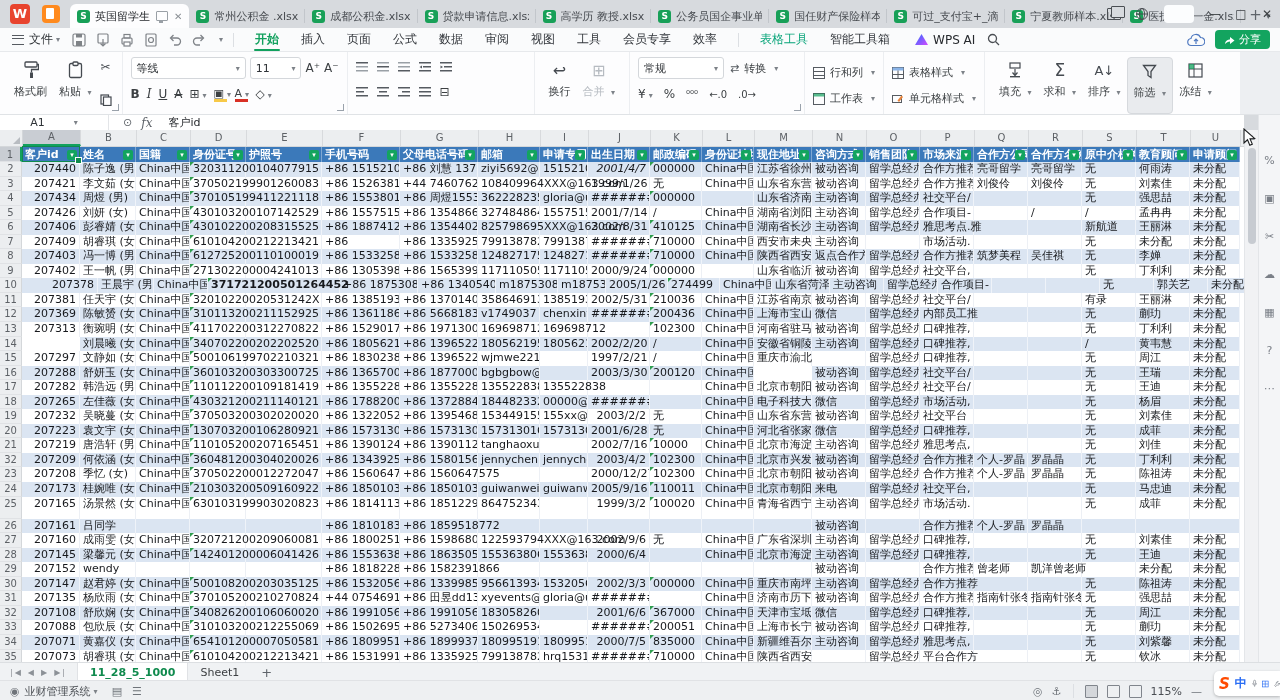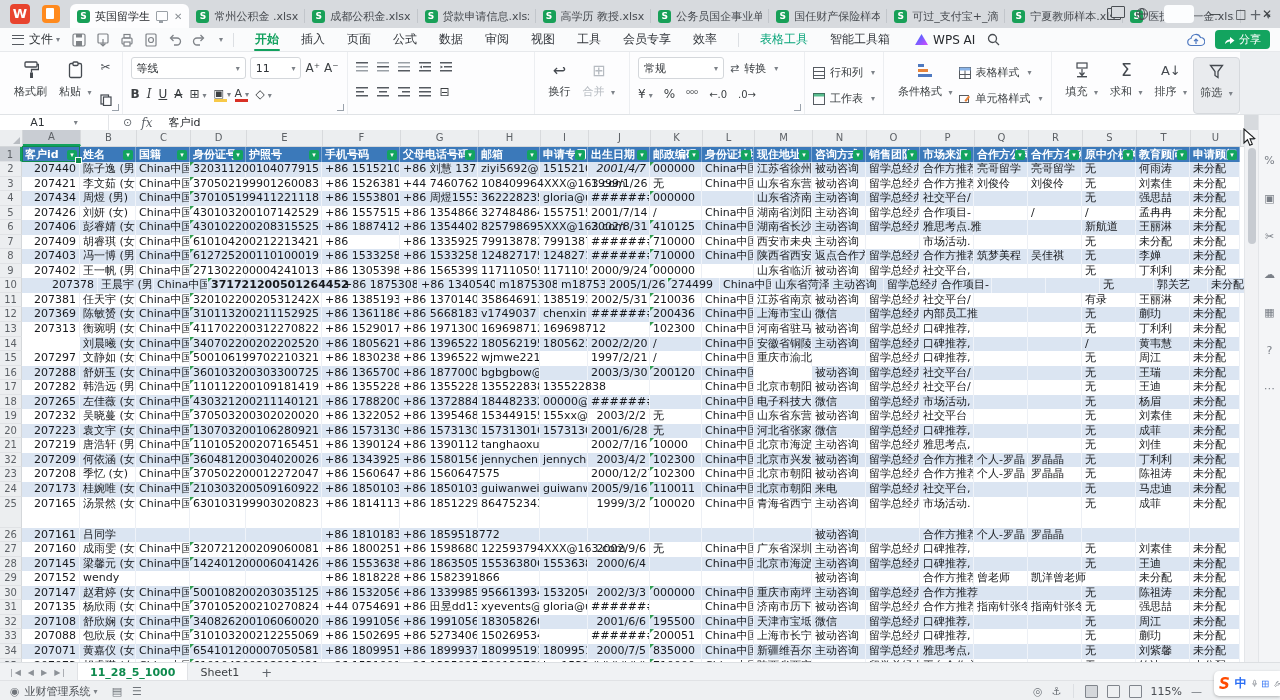--- a/index.html
+++ b/index.html
@@ -439,30 +439,20 @@
         <svg width="12" height="12" viewBox="0 0 12 12">
             <rect x="0.5" y="0.5" width="11" height="11" fill="none" stroke="#565b61"></rect>
             <rect x="0.5" y="0.5" width="11" height="3" fill="#12a15e" opacity=".7"></rect>
           </svg>
         <span>工作表</span>
           <span class="caret">▾</span>
       </div>
     </div>
 
     <div class="rgroup">
-      <div class="bigbtn">
-        <div class="bico">
-          <svg width="16" height="16" viewBox="0 0 16 16">
-              <rect x="1" y="2" width="6" height="3" fill="#4f79c0"></rect>
-              <rect x="1" y="7" width="10" height="3" fill="#e8833a"></rect>
-              <rect x="1" y="12" width="14" height="3" fill="#4f79c0"></rect>
-            </svg>
-        </div>
-        <div class="blbl"><span>条件格式</span> <span class="caret">▾</span></div>
-      </div>
       <div style="display:flex;flex-direction:column;justify-content:center;gap:6px;">
         <div class="wideb">
           <svg width="12" height="12" viewBox="0 0 12 12">
               <rect x="0.5" y="0.5" width="11" height="11" fill="none" stroke="#565b61"></rect>
               <rect x="0.5" y="0.5" width="11" height="3" fill="#8ab4e8"></rect>
               <line x1="0.5" y1="7.5" x2="11.5" y2="7.5" stroke="#565b61"></line>
               <line x1="6" y1="3.5" x2="6" y2="11.5" stroke="#565b61"></line>
             </svg>
           <span>表格样式</span>
             <span class="caret">▾</span>
@@ -1128,21 +1118,21 @@
           <div class="c band" style="width: 58px; line-height: 14.55px;">北京市朝阳</div>
           <div class="c band" style="width: 54px; line-height: 14.55px;">来电</div>
           <div class="c band" style="width: 54px; line-height: 14.55px;">留学总经办</div>
           <div class="c band spill" style="width: 54px; line-height: 14.55px;">社交平台,</div>
           <div class="c band" style="width: 54px; line-height: 14.55px;"></div>
           <div class="c band" style="width: 54px; line-height: 14.55px;"></div>
           <div class="c band" style="width: 54px; line-height: 14.55px;">无</div>
           <div class="c band" style="width: 54px; line-height: 14.55px;">马忠迪</div>
           <div class="c band" style="width: 50px; line-height: 14.55px;">未分配</div>
         </div>
-        <div class="grow" style="height: 31px;">
+        <div class="grow" style="height: 22px;">
           <div class="rnum" style="line-height: 14.55px;">25</div>
           <div class="c right" style="width: 58px; line-height: 14.55px;">207165</div>
           <div class="c" style="width: 56px; line-height: 14.55px;">汤景然 (女)</div>
           <div class="c" style="width: 54px; line-height: 14.55px;">China中国</div>
           <div class="c spill tri" style="width: 56px; line-height: 14.55px;">630103199903020823</div>
           <div class="c" style="width: 76px; line-height: 14.55px;"></div>
           <div class="c" style="width: 78px; line-height: 14.55px;">+86 18141137</div>
           <div class="c" style="width: 78px; line-height: 14.55px;">+86 1851229020</div>
           <div class="c" style="width: 62px; line-height: 14.55px;">864752343</div>
           <div class="c" style="width: 48px; line-height: 14.55px;"></div>
@@ -1308,21 +1298,21 @@
           <div class="c band right" style="width: 58px; line-height: 14.55px;">207108</div>
           <div class="c band" style="width: 56px; line-height: 14.55px;">舒欣娴 (女)</div>
           <div class="c band" style="width: 54px; line-height: 14.55px;">China中国</div>
           <div class="c band spill tri" style="width: 56px; line-height: 14.55px;">340826200106060020</div>
           <div class="c band" style="width: 76px; line-height: 14.55px;"></div>
           <div class="c band" style="width: 78px; line-height: 14.55px;">+86 19910568</div>
           <div class="c band" style="width: 78px; line-height: 14.55px;">+86 1991056869</div>
           <div class="c band" style="width: 62px; line-height: 14.55px;">183058260</div>
           <div class="c band" style="width: 48px; line-height: 14.55px;"></div>
           <div class="c band right" style="width: 62px; line-height: 14.55px;">2001/6/6</div>
-          <div class="c band tri" style="width: 52px; line-height: 14.55px;">195500</div>
+          <div class="c band tri" style="width: 52px; line-height: 14.55px;">367000</div>
           <div class="c band" style="width: 52px; line-height: 14.55px;">China中国</div>
           <div class="c band" style="width: 58px; line-height: 14.55px;">天津市宝坻</div>
           <div class="c band" style="width: 54px; line-height: 14.55px;">微信</div>
           <div class="c band" style="width: 54px; line-height: 14.55px;">留学总经办</div>
           <div class="c band spill" style="width: 54px; line-height: 14.55px;">口碑推荐,</div>
           <div class="c band" style="width: 54px; line-height: 14.55px;"></div>
           <div class="c band" style="width: 54px; line-height: 14.55px;"></div>
           <div class="c band" style="width: 54px; line-height: 14.55px;">无</div>
           <div class="c band" style="width: 54px; line-height: 14.55px;">周江</div>
           <div class="c band" style="width: 50px; line-height: 14.55px;">未分配</div>

